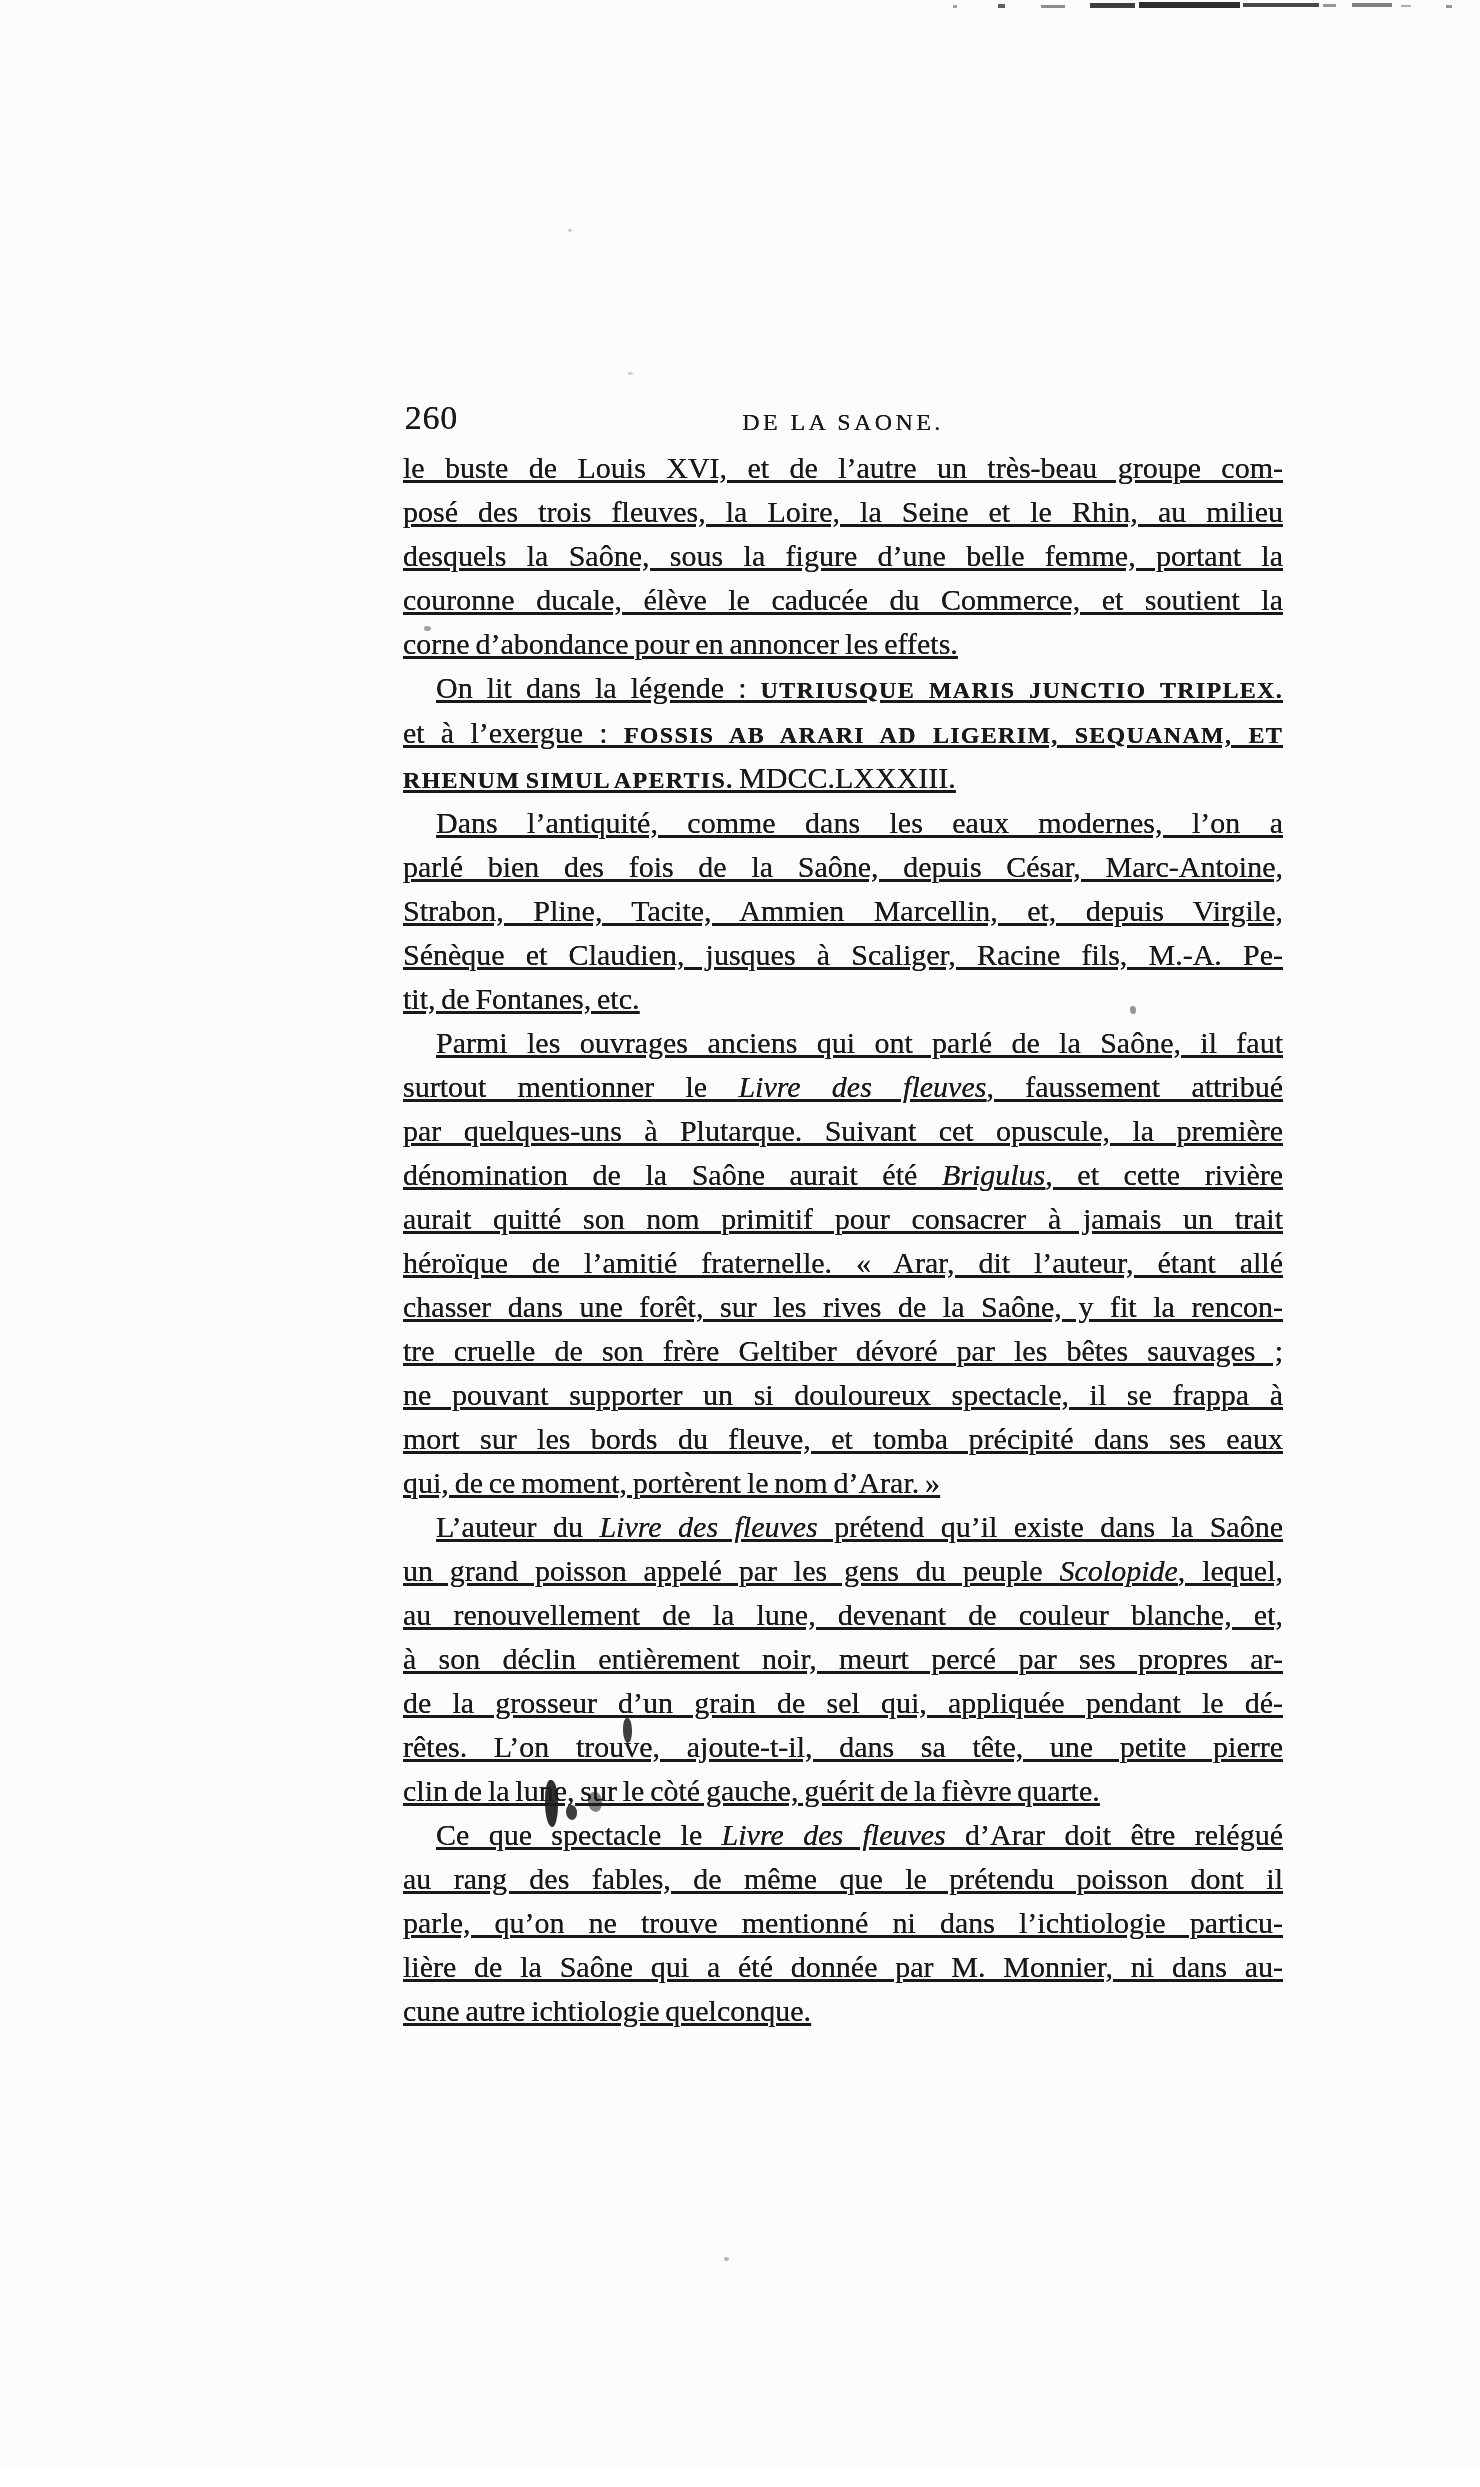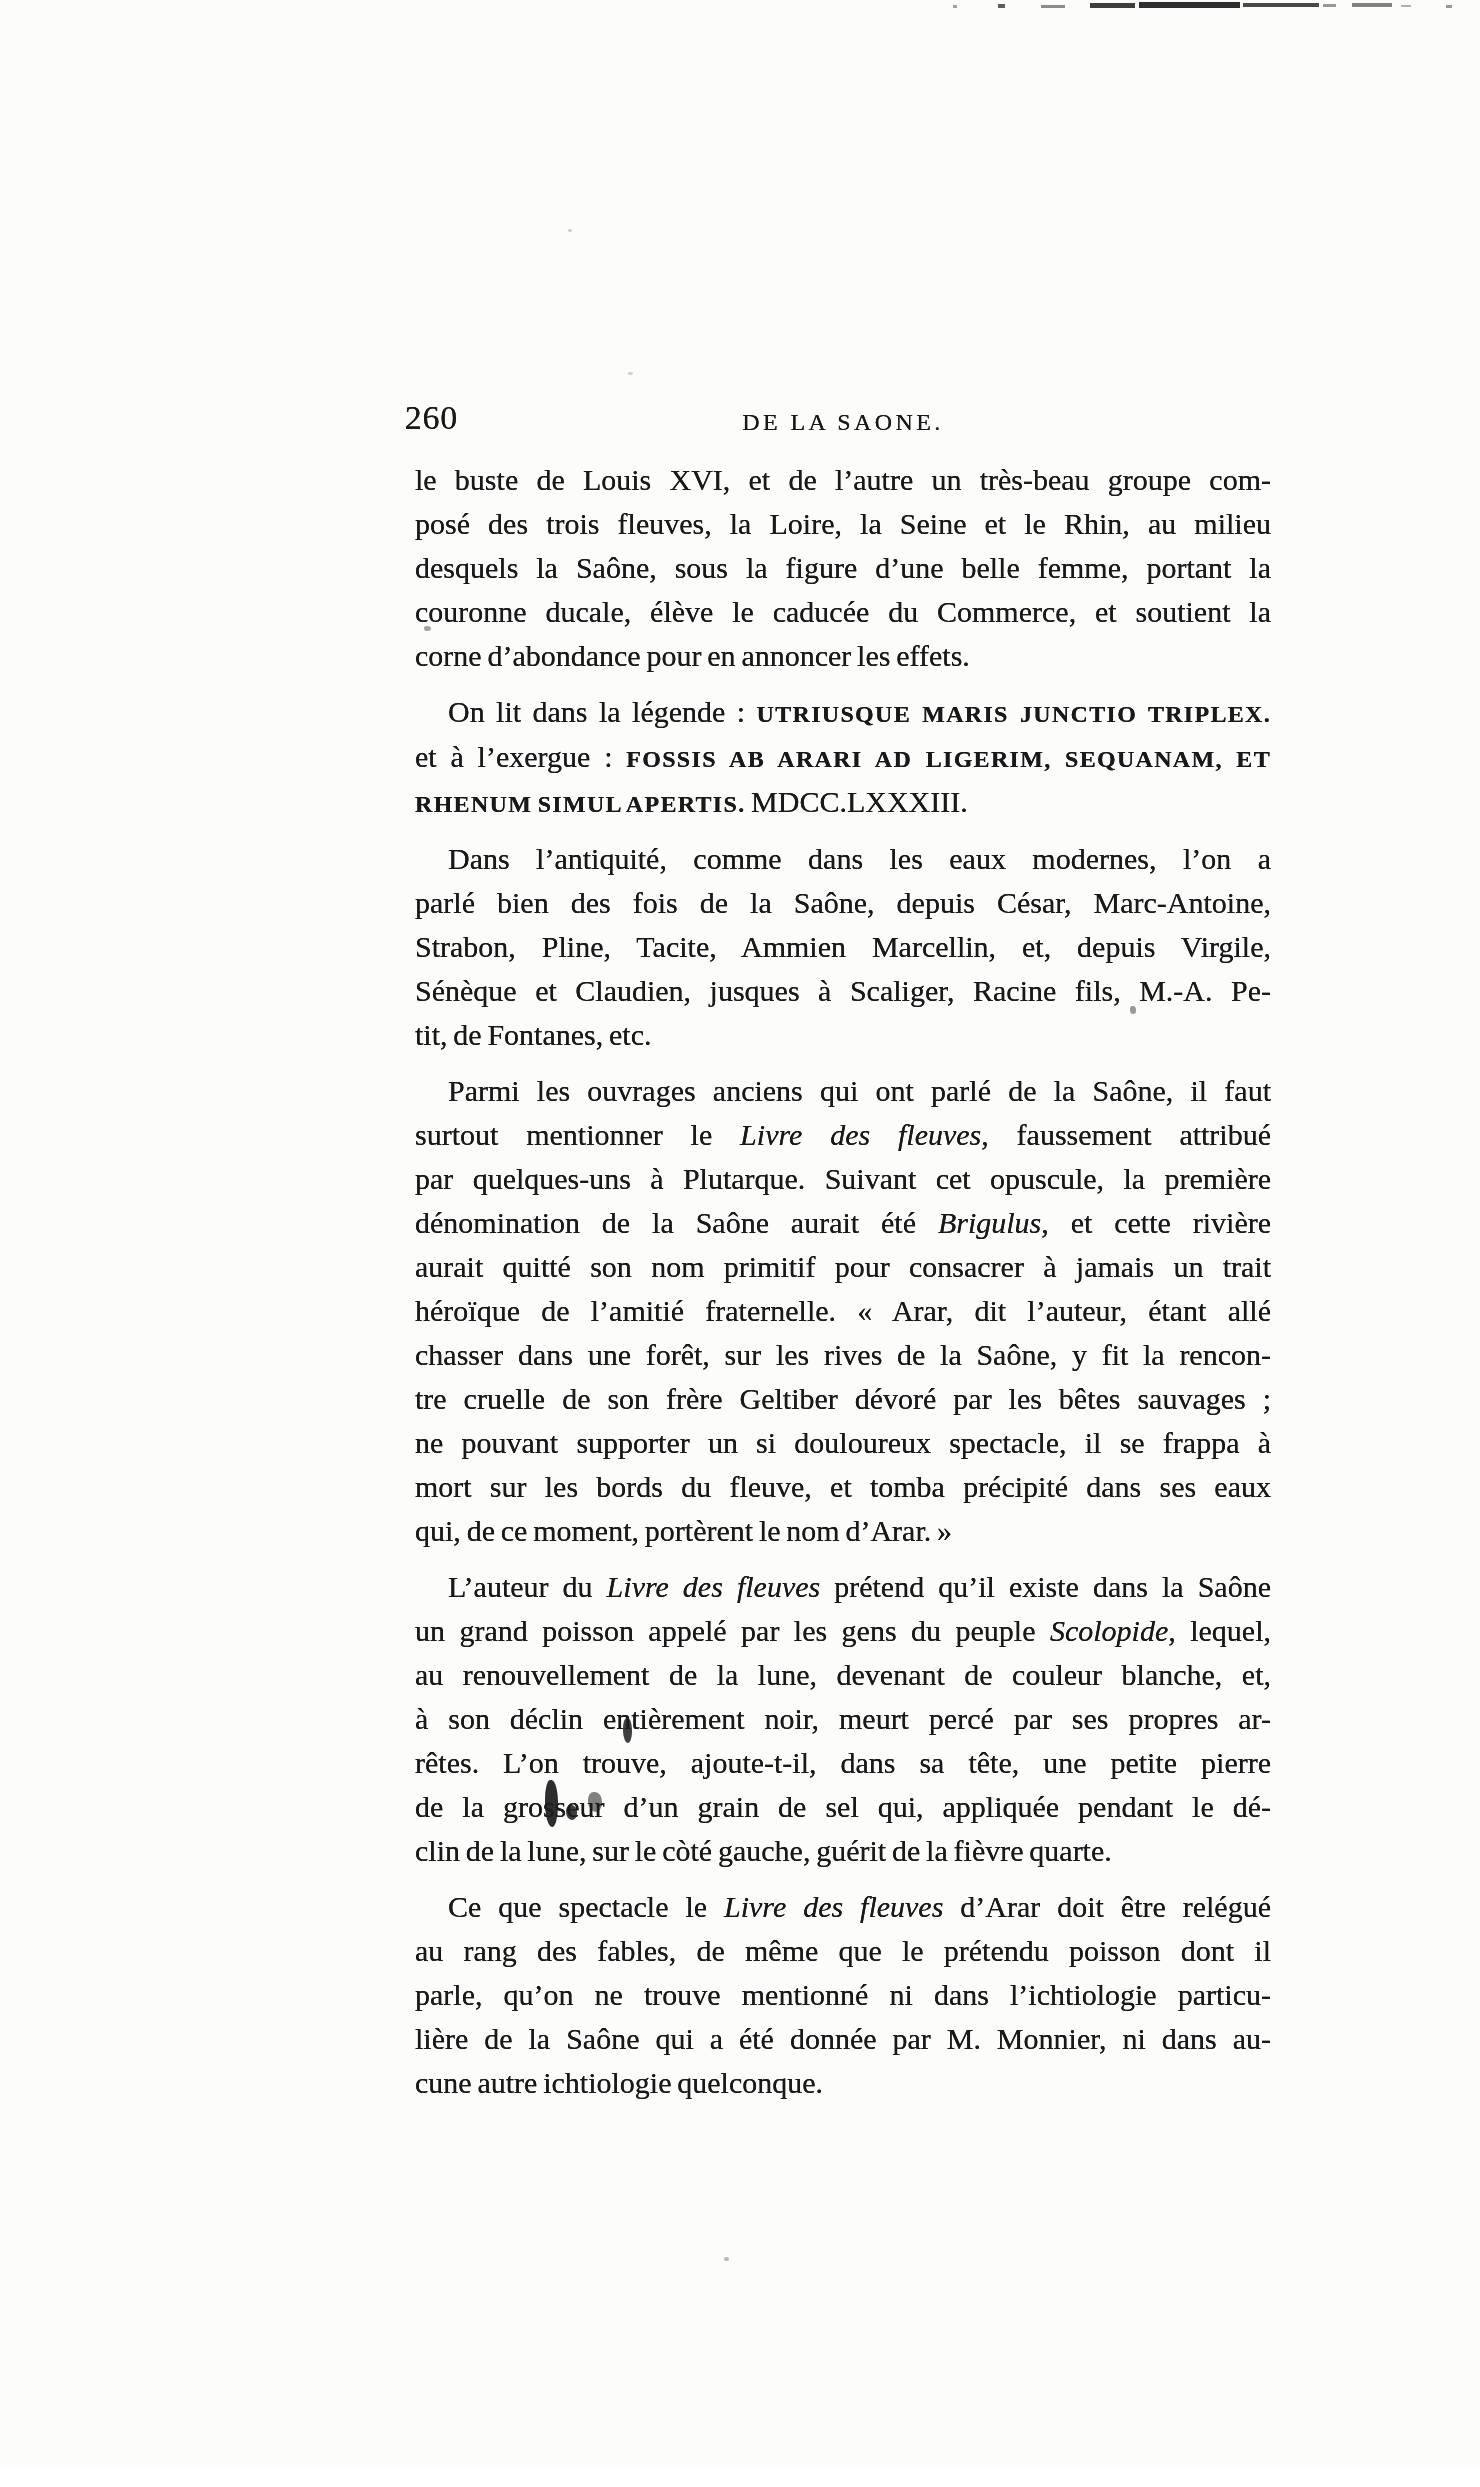--- a/index.html
+++ b/index.html
@@ -22,21 +22,21 @@
     text-align:center;
     font-size:24px;font-weight:normal;letter-spacing:3.4px;line-height:37px;
     text-shadow:0 0 0.3px currentColor;
   }
   .textblock{
     position:absolute;left:403px;top:446px;width:880px;
     font-size:30px;line-height:44px;
     word-spacing:-1.7px;
     text-shadow:0 0 0.4px currentColor;
   }
-  .para{margin:12px;}
+  .para{margin:0;text-decoration:underline;}
   .line{
     text-align:justify;
     text-align-last:justify;
     max-height:45px;overflow:hidden;
     white-space:normal;
   }
   .line.last{text-align-last:left;}
   .line.indent{padding-left:33px;}
   .it{font-style:italic;}
   .sc{font-size:24px;font-weight:bold;letter-spacing:1.3px;}
@@ -82,22 +82,22 @@
         <div class="line"><span>tre cruelle de son frère Geltiber dévoré par les bêtes sauvages ;</span></div>
         <div class="line"><span>ne pouvant supporter un si douloureux spectacle, il se frappa à</span></div>
         <div class="line"><span>mort sur les bords du fleuve, et tomba précipité dans ses eaux</span></div>
         <div class="line last"><span>qui, de ce moment, portèrent le nom d’Arar. »</span></div>
       </div>
       <div class="para">
         <div class="line indent"><span>L’auteur du </span><span class="it">Livre des fleuves</span><span> prétend qu’il existe dans la Saône</span></div>
         <div class="line"><span>un grand poisson appelé par les gens du peuple </span><span class="it">Scolopide</span><span>, lequel,</span></div>
         <div class="line"><span>au renouvellement de la lune, devenant de couleur blanche, et,</span></div>
         <div class="line"><span>à son déclin entièrement noir, meurt percé par ses propres ar-</span></div>
+        <div class="line"><span>de la grosseur d’un grain de sel qui, appliquée pendant le dé-</span></div>
         <div class="line"><span>rêtes. L’on trouve, ajoute-t-il, dans sa tête, une petite pierre</span></div>
-        <div class="line"><span>de la grosseur d’un grain de sel qui, appliquée pendant le dé-</span></div>
         <div class="line last"><span>clin de la lune, sur le còté gauche, guérit de la fièvre quarte.</span></div>
       </div>
       <div class="para">
         <div class="line indent"><span>Ce que spectacle le </span><span class="it">Livre des fleuves</span><span> d’Arar doit être relégué</span></div>
         <div class="line"><span>au rang des fables, de même que le prétendu poisson dont il</span></div>
         <div class="line"><span>parle, qu’on ne trouve mentionné ni dans l’ichtiologie particu-</span></div>
         <div class="line"><span>lière de la Saône qui a été donnée par M. Monnier, ni dans au-</span></div>
         <div class="line last"><span>cune autre ichtiologie quelconque.</span></div>
       </div>
     </div>

